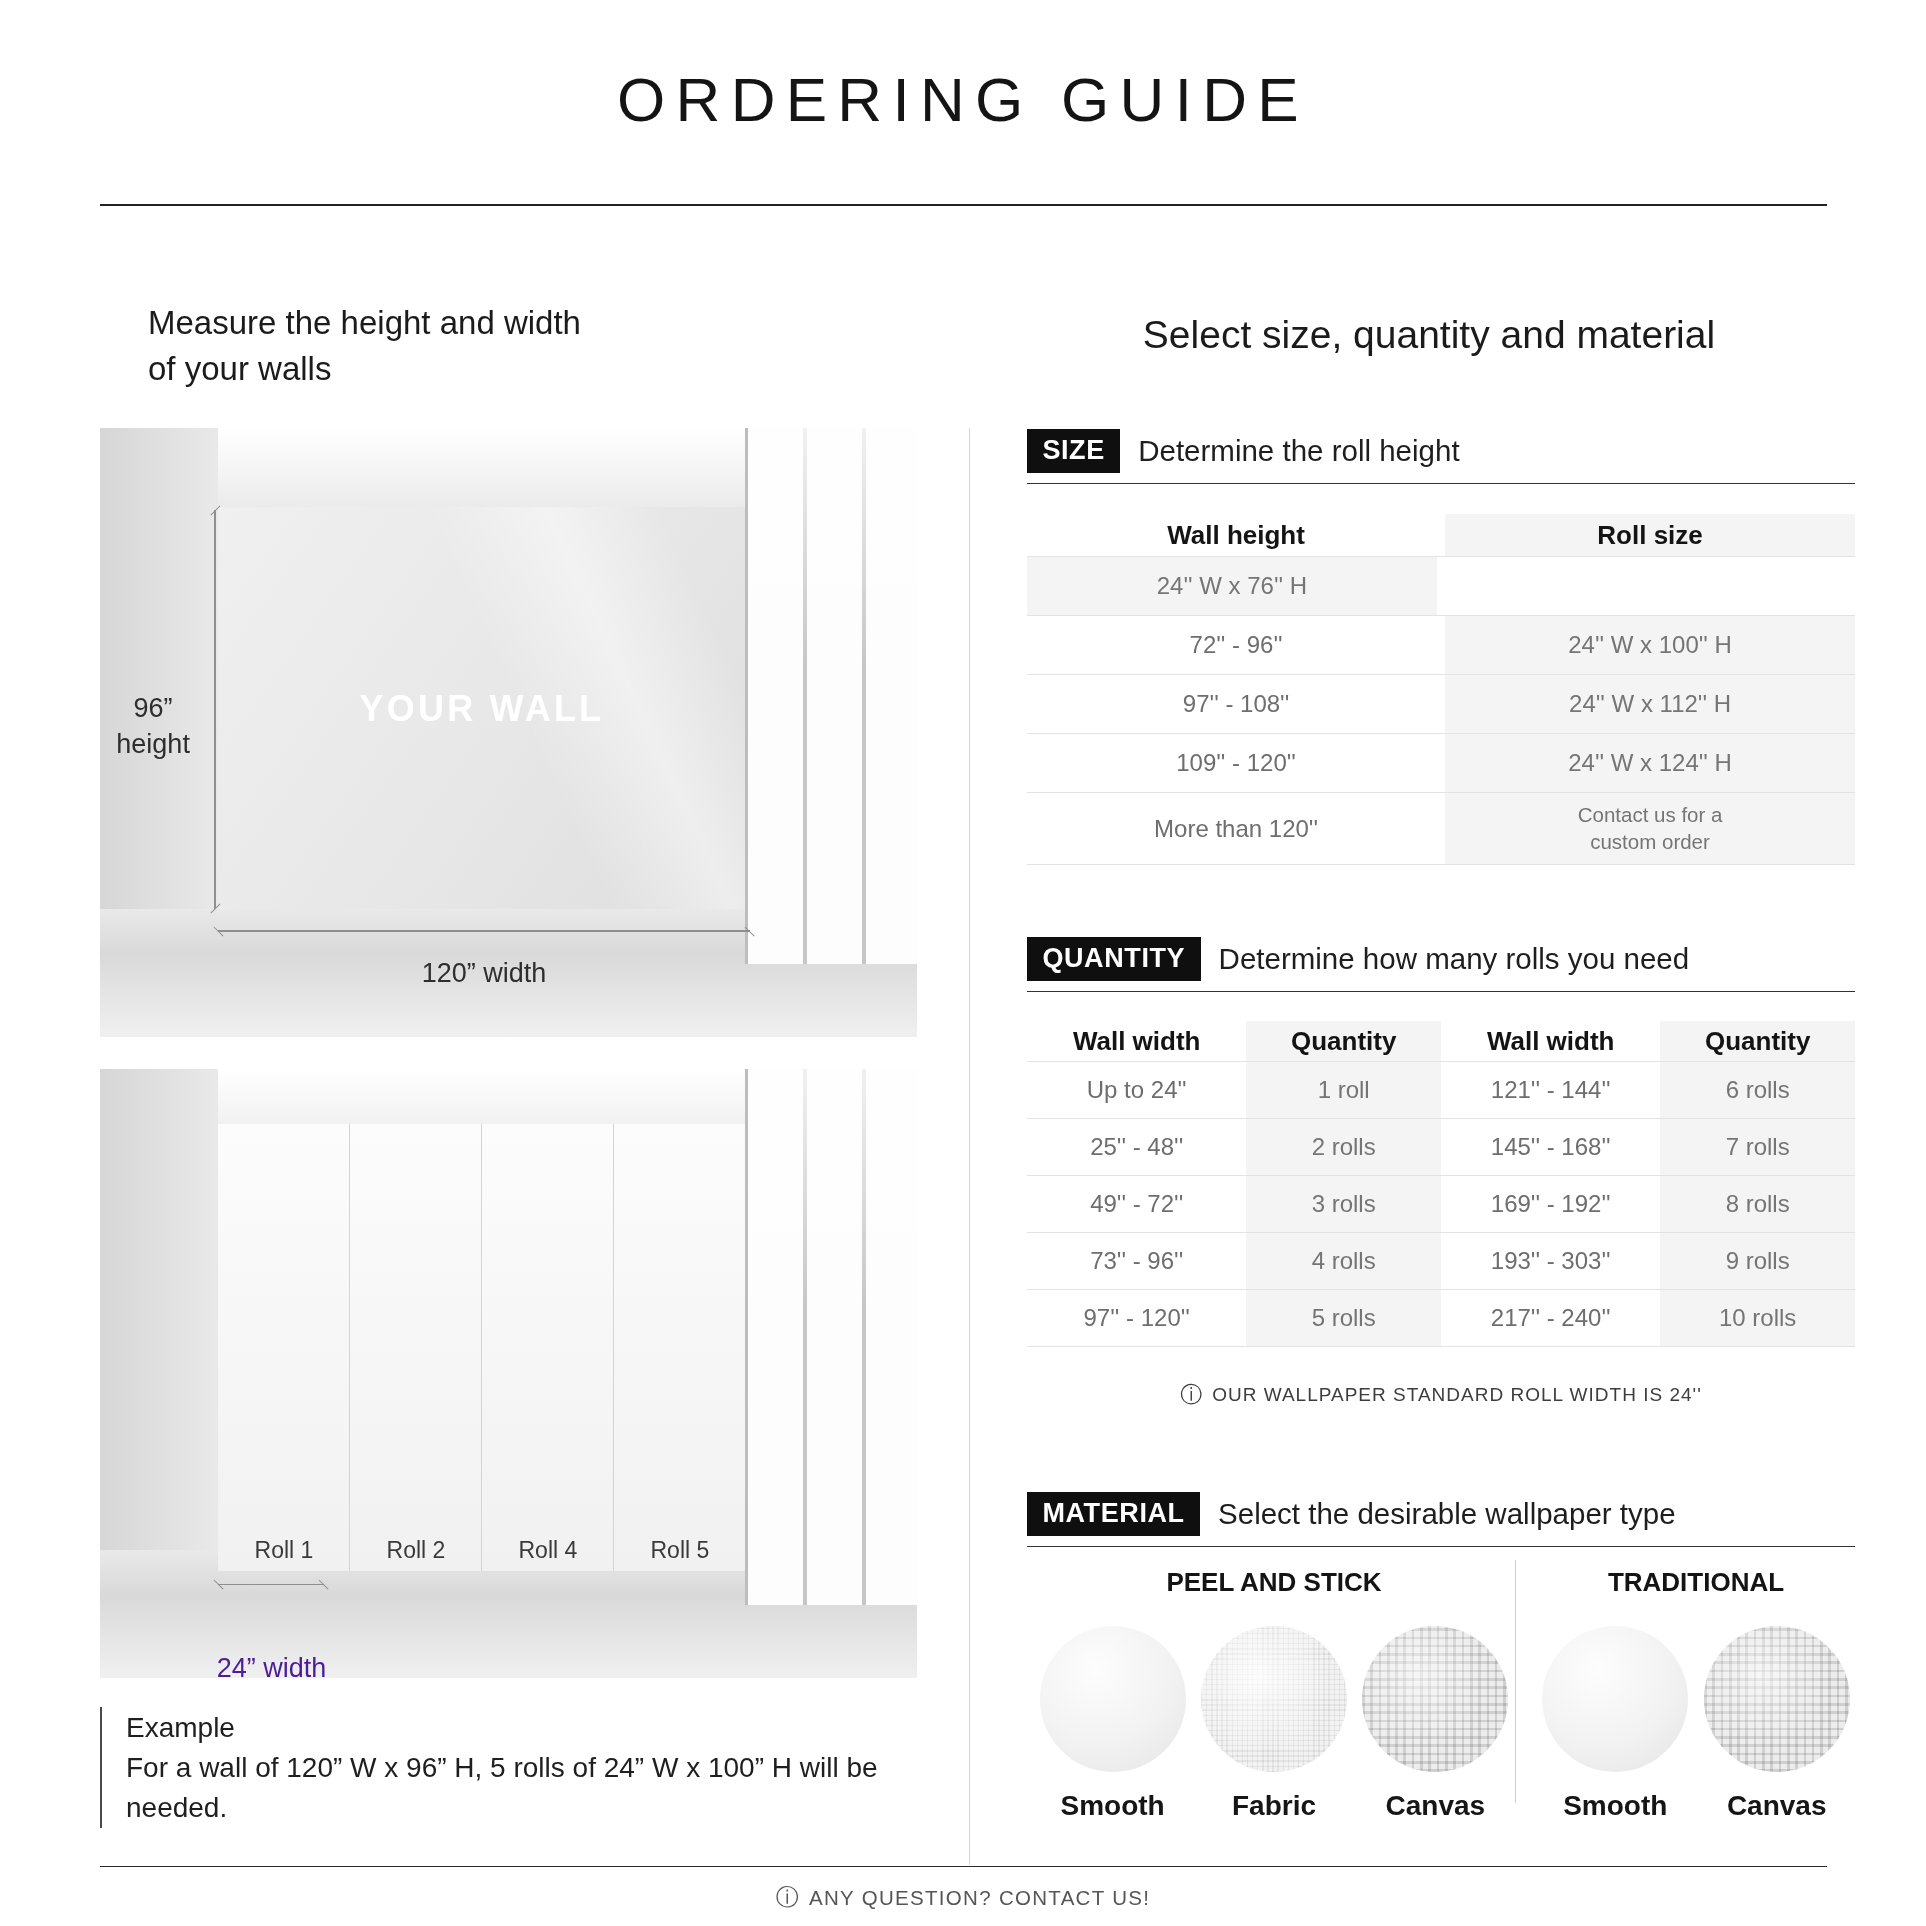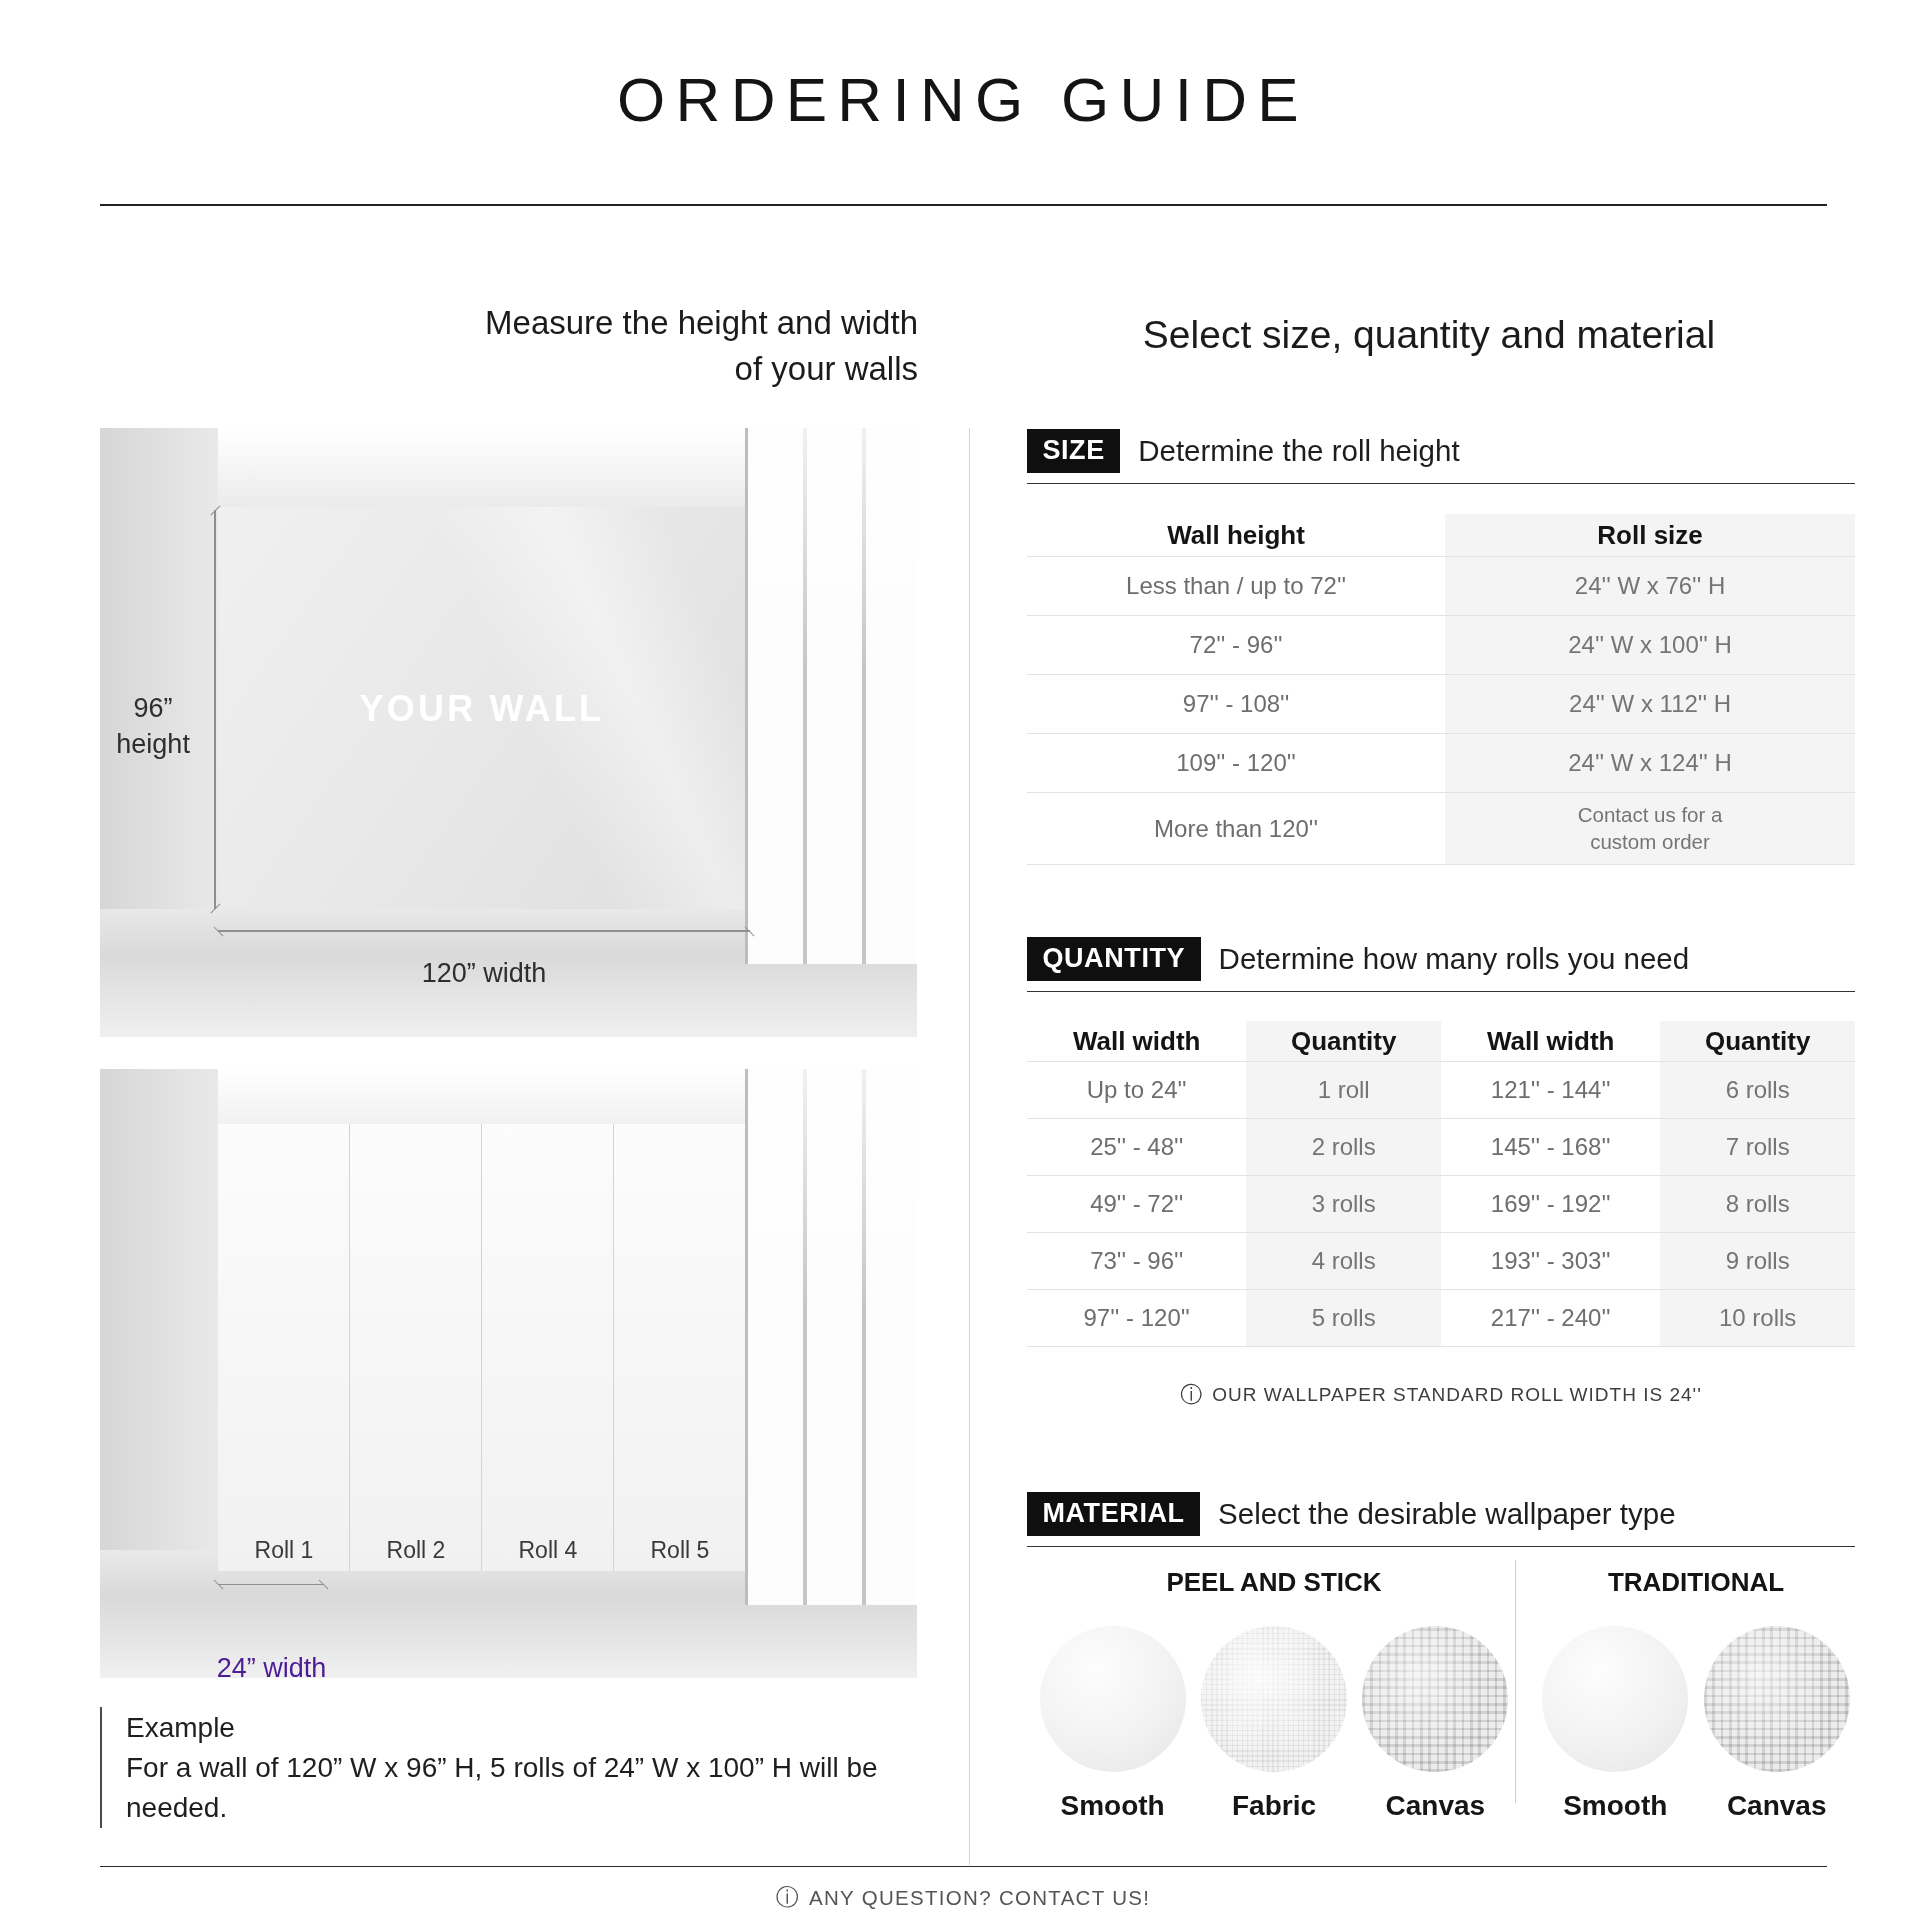--- a/index.html
+++ b/index.html
@@ -6,21 +6,21 @@
   html,body { width:1926px; height:1926px; background:#ffffff; font-family:"Liberation Sans", sans-serif; }
   .page { position:relative; width:1926px; height:1926px; background:#ffffff; overflow:hidden; }
 
   
   .page-title { position:absolute; top:64px; left:0; width:100%; text-align:center;
     font-size:62px; font-weight:500; letter-spacing:10.3px; color:#141414; }
   .rule-top { position:absolute; top:204px; left:100px; width:1727px; height:1.9px; background:#222; }
   .rule-bottom { position:absolute; top:1866px; left:100px; width:1727px; height:1.3px; background:#2a2a2a; }
   .col-divider { position:absolute; left:969px; top:428px; width:1.3px; height:1437px; background:#d4d4d4; }
 
-  .left-heading { position:absolute; top:300px; left:148px; width:770px; text-align:right;
+  .left-heading { position:absolute; top:300px; left:148px; width:770px; text-align:left;
     font-size:33px; font-weight:500; line-height:1.4; color:#1b1b1b; }
   .right-heading { position:absolute; top:313px; left:1002px; width:854px; text-align:center;
     font-size:39px; font-weight:500; color:#1b1b1b; }
 
   
   .room { position:absolute; width:817px; height:609px; background:#f0f0f0; overflow:hidden; }
   .room1 { left:100px; top:428px; }
   .room2 { left:100px; top:1069px; }
   .ceiling { position:absolute; top:0; left:0; width:100%; height:13%;
     background:linear-gradient(to bottom,#ffffff,#ebebeb); }
@@ -189,21 +189,20 @@
   <div class="section-head sh-size">
     <span class="badge">SIZE</span>
     <span class="head-text">Determine the roll height</span>
   </div>
   <div class="tbl size-table">
     <div class="t-row t-head">
       <div class="cell c1">Wall height</div>
       <div class="cell c2 shade">Roll size</div>
     </div>
     <div class="t-row">
-      <div class="cell c1">Less than / up to 72''</div>
       <div class="cell c2 shade">24'' W x 76'' H</div>
     </div>
     <div class="t-row">
       <div class="cell c1">72'' - 96''</div>
       <div class="cell c2 shade">24'' W x 100'' H</div>
     </div>
     <div class="t-row">
       <div class="cell c1">97'' - 108''</div>
       <div class="cell c2 shade">24'' W x 112'' H</div>
     </div>

